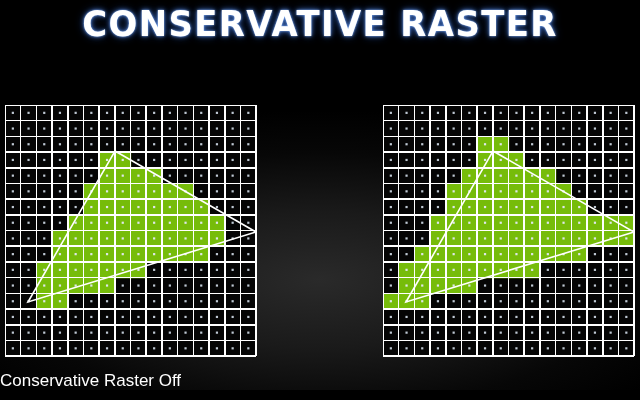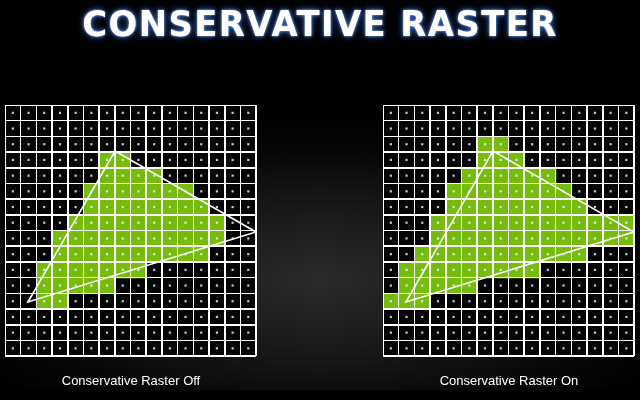--- a/index.html
+++ b/index.html
@@ -57,23 +57,23 @@
     position: absolute;
     z-index: 4;
   }
   .panel svg { display: block; }
 
   .caption {
     position: absolute;
     z-index: 6;
     color: #ffffff;
     font-family: "Liberation Sans", sans-serif;
-    font-size: 13px;
+    font-size: 17px;
     line-height: 16px;
-    text-align: center;
+    text-align: left;
     white-space: nowrap;
   }
   .caption-left  { left: 0px;   top: 373px; width: 262px; }
   .caption-right { left: 380px; top: 373px; width: 258px; }
 </style>
 </head>
 <body>
 
 <div id="root">
 
@@ -828,15 +828,14 @@
           <rect x="210.85" y="242.25" width="2.2" height="2.2" fill="#bfc9d4"></rect>
           <rect x="226.55" y="242.25" width="2.2" height="2.2" fill="#bfc9d4"></rect>
           <rect x="242.25" y="242.25" width="2.2" height="2.2" fill="#bfc9d4"></rect>
         </g>
         <polygon points="110,46 251,127 23,197" fill="none" stroke="#ffffff" stroke-width="1.6" stroke-linejoin="miter"></polygon>
       </svg>
     </div>
 
   <div class="caption caption-left">Conservative Raster Off</div>
 
-  <div class="caption caption-right">Conservative Raster On</div>
 
 </div>
 
 </body></html>

